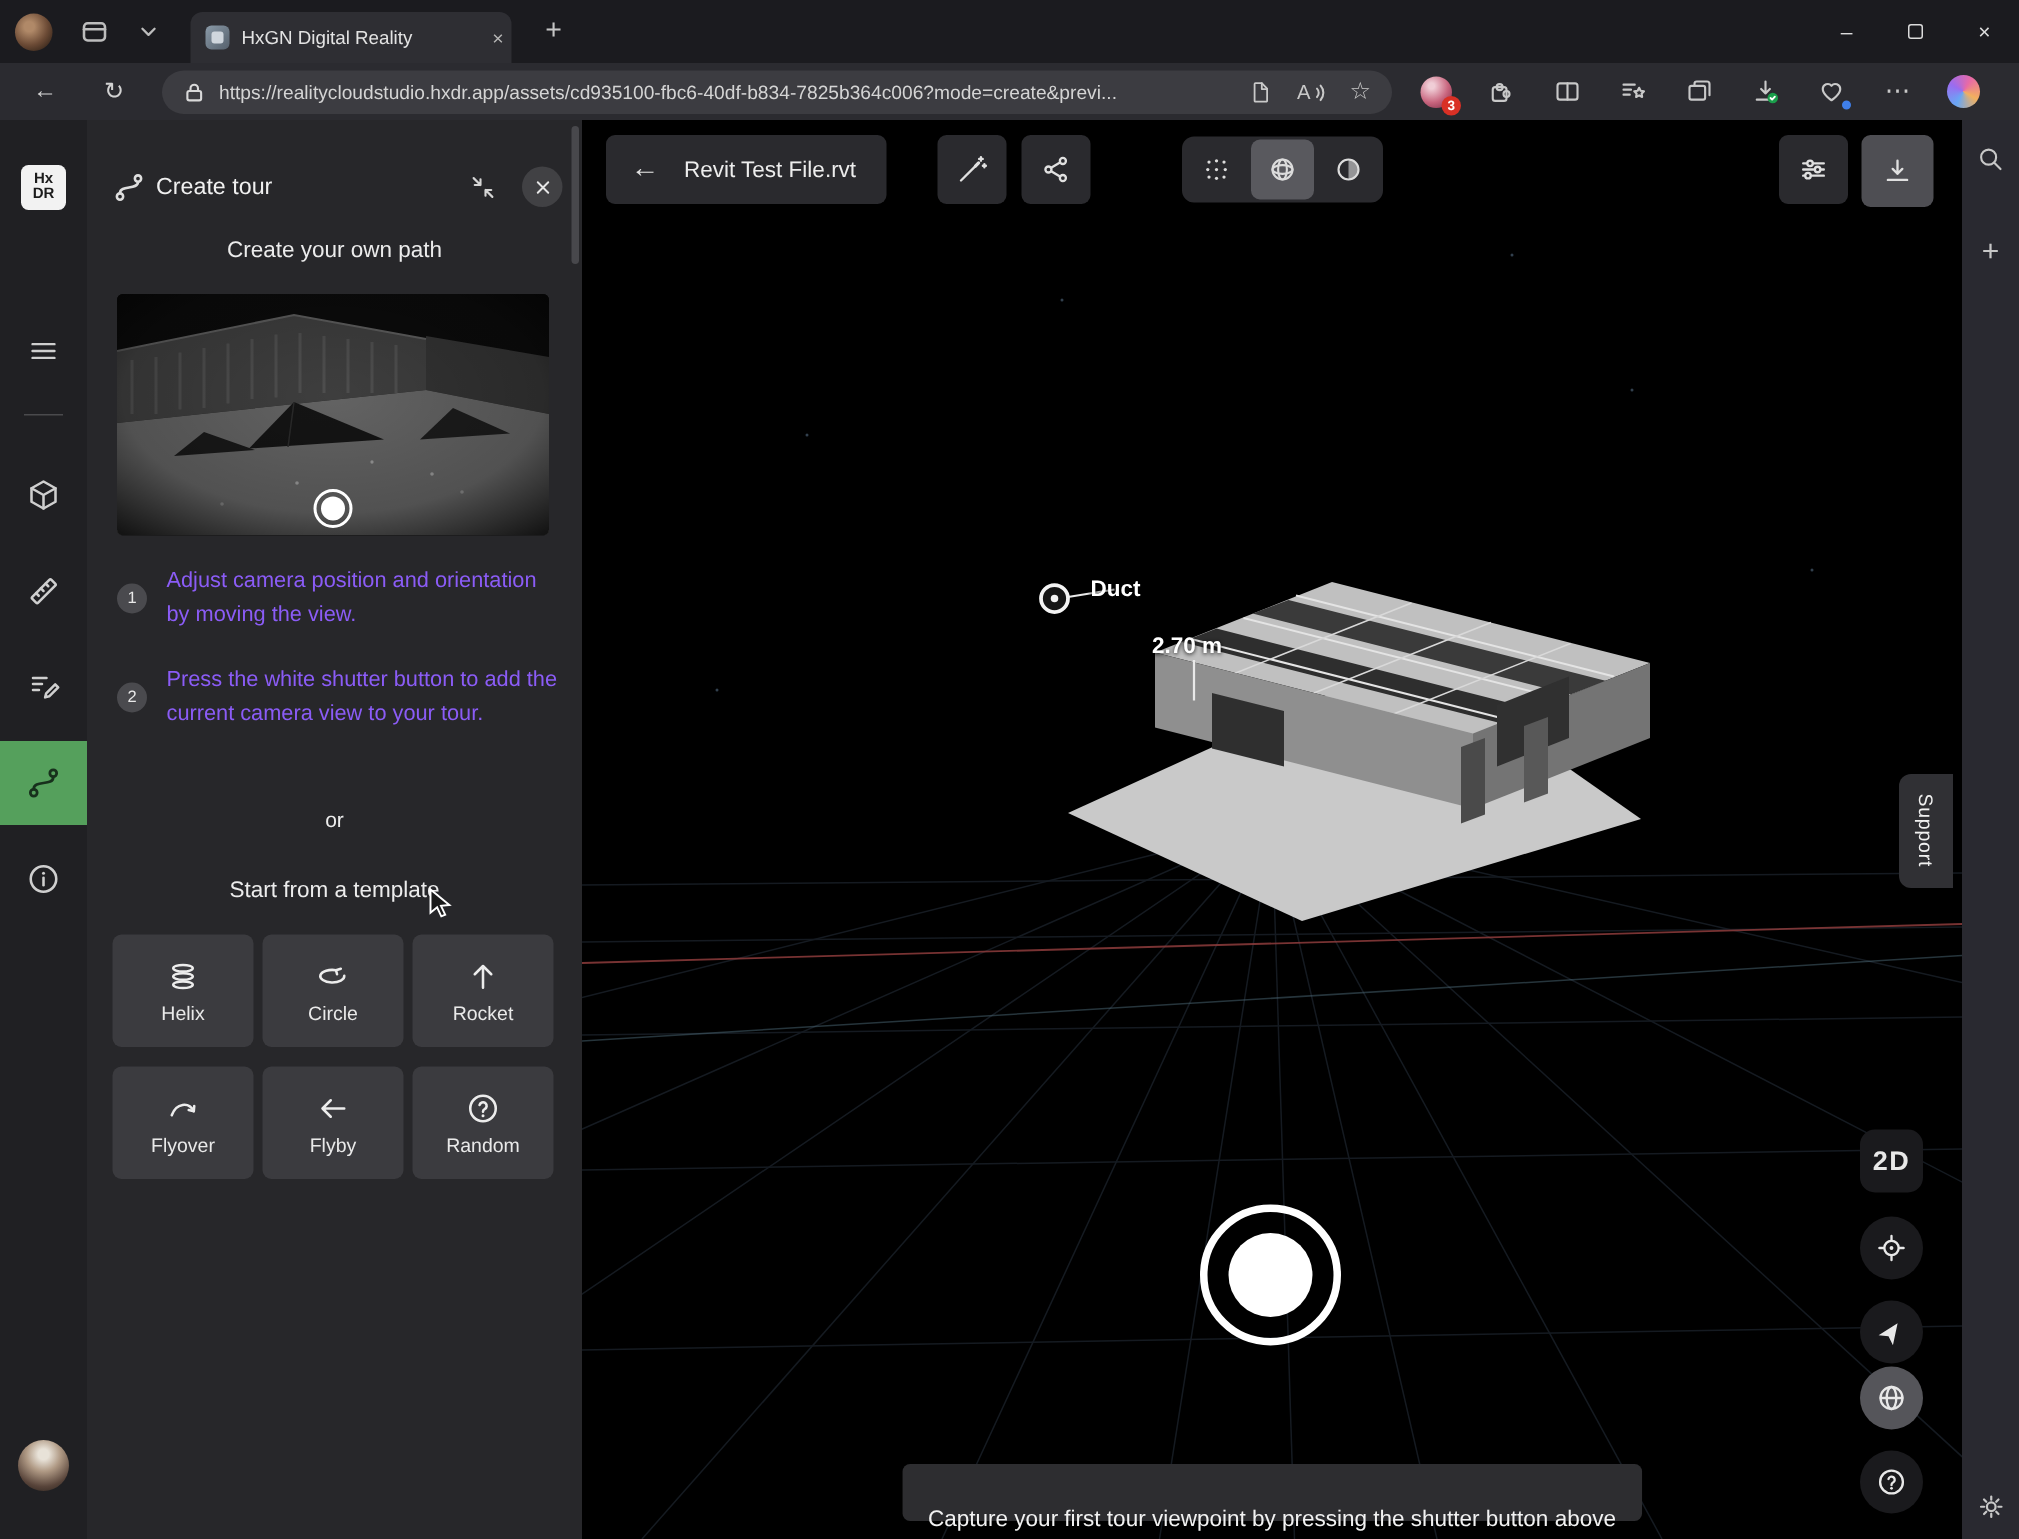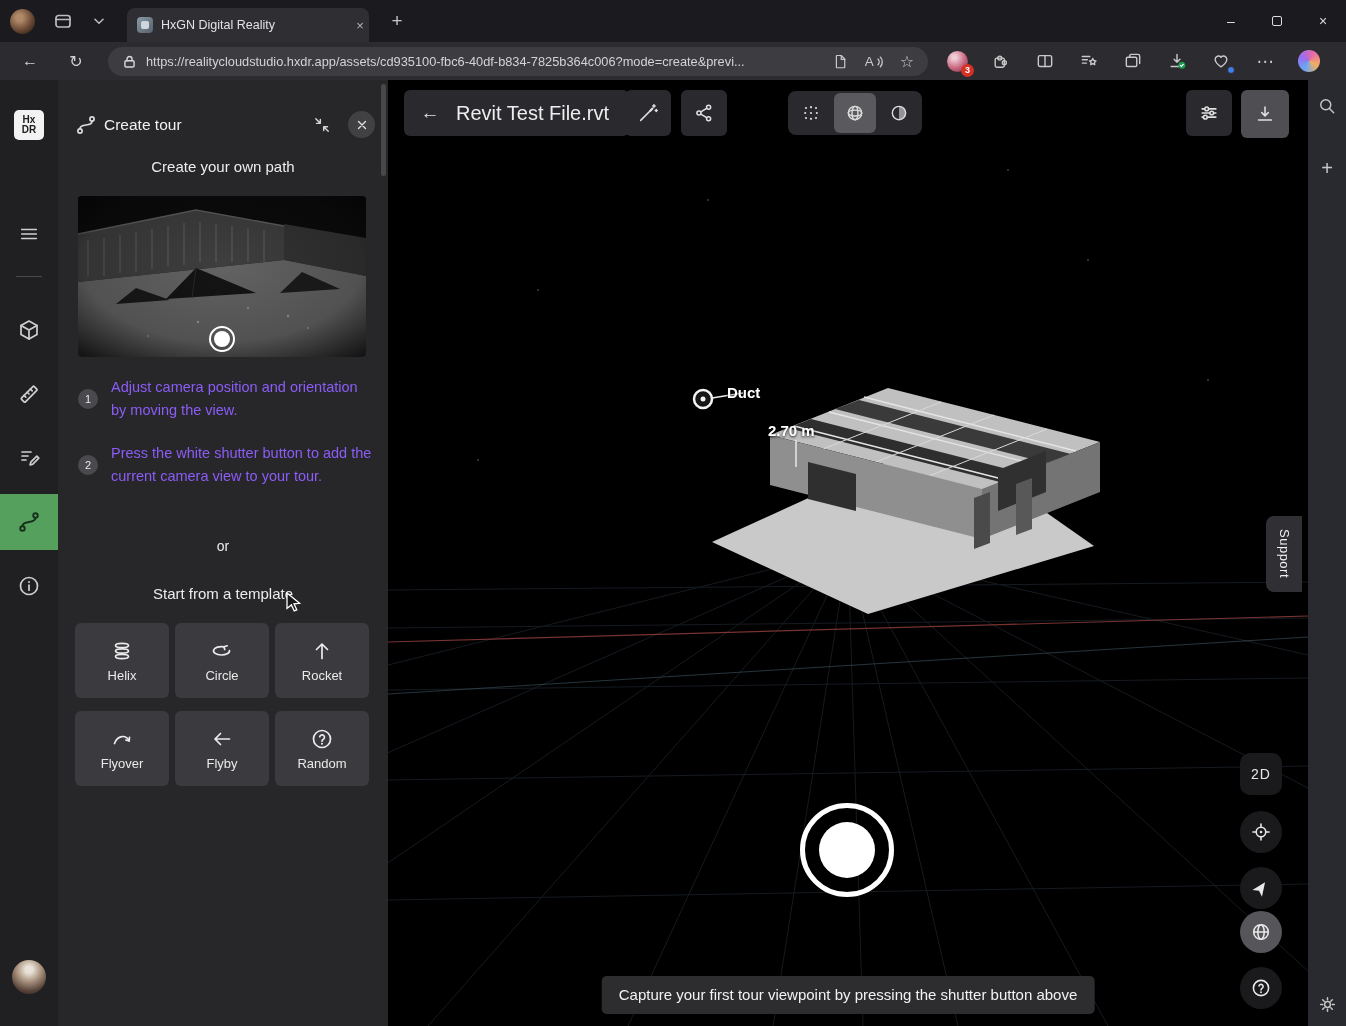--- a/index.html
+++ b/index.html
@@ -7,21 +7,21 @@
   body{font-family:"Liberation Sans","DejaVu Sans",sans-serif;background:#000;overflow:hidden}
   .screen{position:relative;width:1346px;height:1026px;background:#1b1b1f;overflow:hidden;color:#e8e8e8}
   button{background:none;border:0;font:inherit;color:inherit;cursor:default;padding:0}
   .ic{fill:none;stroke:currentColor;stroke-width:1.7;stroke-linecap:round;stroke-linejoin:round}
   .fill{fill:currentColor;stroke:none}
 
   
   .titlebar{position:absolute;inset:0 0 auto 0;height:42px;background:#1b1b1f;display:flex;align-items:center;color:#c9c9c9}
   .tb-avatar{width:25px;height:25px;border-radius:50%;margin-left:10px;flex:none;background:radial-gradient(circle at 38% 35%,#b08968 15%,#6b4a35 55%,#241a12 95%)}
   .tb-btn{width:24px;height:24px;display:flex;align-items:center;justify-content:center;color:#bdbdbd;flex:none}
-  .tab{display:flex;align-items:center;gap:8px;width:242px;height:34px;margin:8px 0 0 16px;background:#2e2e33;border-radius:8px 8px 0 0;padding:0 0 0 10px;color:#e3e3e3;flex:none}
+  .tab{display:flex;align-items:center;gap:8px;width:214px;height:34px;margin:8px 0 0 16px;background:#2e2e33;border-radius:8px 8px 0 0;padding:0 0 0 10px;color:#e3e3e3;flex:none}
   .favicon{width:16px;height:16px;border-radius:4px;background:linear-gradient(135deg,#8a9aa8,#55606c);position:relative;flex:none}
   .favicon::after{content:"";position:absolute;inset:4px;border-radius:2px;background:#cfd6dd}
   .tab-title{font-size:12.5px;flex:1;white-space:nowrap;overflow:hidden}
   .tab-close{font-size:13px;color:#b5b5b5;width:18px;text-align:center}
   .newtab{font-size:19px;color:#c5c5c5;margin-left:14px;width:28px;height:28px;line-height:26px;text-align:center}
   .wincontrols{margin-left:auto;display:flex;height:42px}
   .wincontrols>div{width:46px;display:flex;align-items:center;justify-content:center;font-size:14px;color:#dcdcdc}
   .maxbox{width:10px;height:10px;border:1.2px solid #dcdcdc;border-radius:2px}
 
   
@@ -66,32 +66,32 @@
   .tpl{background:#3b3b3f;border-radius:6px;display:flex;flex-direction:column;align-items:center;justify-content:center;gap:5px;color:#ececec}
   .tpl-label{font-size:13px;color:#e9e9e9}
   .pscroll{position:absolute;right:2px;top:4px;width:5px;height:92px;border-radius:3px;background:#48484c}
   .cursor{position:absolute;left:228px;top:512px;z-index:60}
 
   
   .viewport{position:relative;width:920px;height:946px;background:#000;flex:none;overflow:hidden}
   .scene{position:absolute;inset:0}
   .vp-pill{position:absolute;left:16px;top:10px;height:46px;background:#2a2a2e;border-radius:6px;display:flex;align-items:center;color:#ededed;z-index:5}
   .vp-back{width:52px;height:46px;display:flex;align-items:center;justify-content:center;font-size:19px;color:#e3e3e3}
-  .vp-file{font-size:20px;padding-right:20px;white-space:nowrap}
+  .vp-file{font-size:15px;padding-right:20px;white-space:nowrap}
   .vp-sq{position:absolute;top:10px;width:46px;height:46px;background:#2a2a2e;border-radius:6px;display:flex;align-items:center;justify-content:center;color:#e0e0e0;z-index:5}
   .vp-modes{position:absolute;left:400px;top:11px;height:44px;background:#2a2a2e;border-radius:8px;display:flex;align-items:center;padding:0 2px;gap:2px;z-index:5}
   .vp-mode{width:42px;height:40px;border-radius:6px;display:flex;align-items:center;justify-content:center;color:#dcdcdc}
   .vp-mode.sel{background:#59595e}
   .support{position:absolute;right:6px;top:436px;width:36px;height:76px;background:#303034;border-radius:8px 0 0 8px;color:#f0f0f0;display:flex;align-items:center;justify-content:center;z-index:5}
   .support span{writing-mode:vertical-rl;font-size:13px;letter-spacing:.5px}
   .shutter{position:absolute;left:412px;top:723px;width:94px;height:94px;border:5px solid #fff;border-radius:50%;display:flex;align-items:center;justify-content:center;z-index:5}
   .shutter::after{content:"";width:56px;height:56px;border-radius:50%;background:#fff}
-  .toast{position:absolute;left:460px;top:896px;transform:translateX(-50%);height:38px;line-height:38px;background:#2d2d30;border-radius:5px;padding:0 17px;font-size:15px;color:#f2f2f2;white-space:nowrap;z-index:5}
+  .toast{position:absolute;left:460px;top:896px;transform:translateX(-50%);height:38px;line-height:38px;background:#2d2d30;border-radius:5px;padding:18px 17px;font-size:15px;color:#f2f2f2;white-space:nowrap;z-index:5}
   .ctl{position:absolute;right:26px;width:42px;height:42px;border-radius:50%;background:#1a1a1d;color:#e8e8e8;display:flex;align-items:center;justify-content:center;z-index:5}
-  .ctl-2d{border-radius:10px;font-size:14px;font-weight:400;letter-spacing:1px}
+  .ctl-2d{border-radius:10px;font-size:18px;font-weight:700;letter-spacing:1px}
   .ctl-globe{background:#55555a}
   .vp-label{position:absolute;color:#fff;text-shadow:0 1px 3px rgba(0,0,0,.95);z-index:4}
 
   
   .edge-rail{position:relative;width:38px;background:#292930;color:#c7c7c7;flex:none}
   .er-ic{position:absolute;left:7px;width:24px;height:24px;display:flex;align-items:center;justify-content:center}
 </style>
 </head>
 <body>
 

